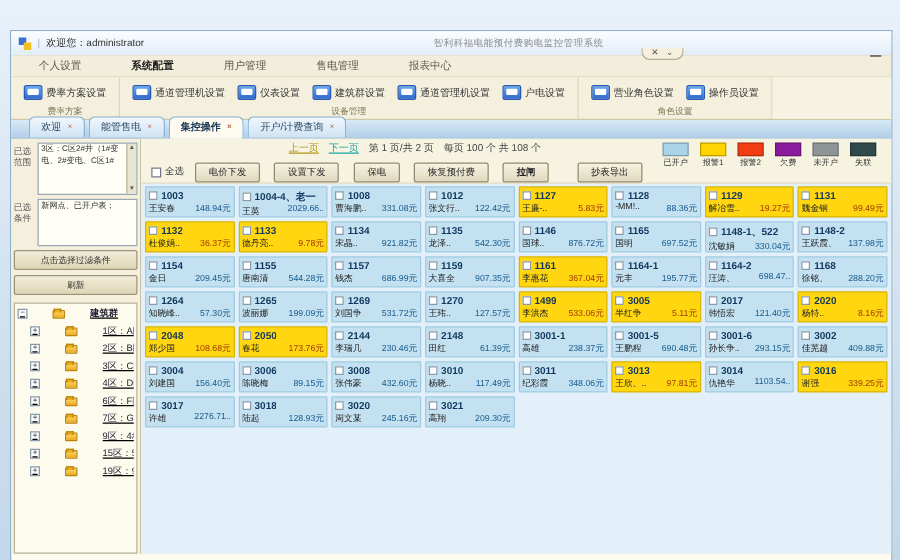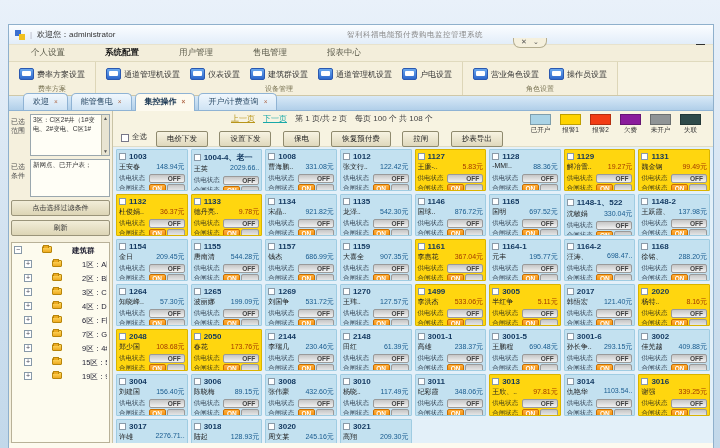--- a/index.html
+++ b/index.html
@@ -45,21 +45,21 @@
 
   
   .content { display:flex; height:332px; }
   .sidebar { width:104px; background:#f5f0dd; border-right:1px solid #c9c3a6; display:flex; flex-direction:column; padding:3px 2px 0; }
   .frow { display:flex; gap:2px; margin-bottom:3px; }
   .flabel { width:17px; font-size:7px; color:#555; line-height:1.25; padding-top:4px; }
   .lbox { flex:1; background:#fffef6; border:1px solid #9aa7ae; font-size:6.5px; color:#333; padding:1px 2px; overflow:hidden; position:relative; line-height:1.35; }
   .lbox .sb { position:absolute; right:0; top:0; bottom:0; width:8px; background:#e8e4d2; border-left:1px solid #b8b49c; display:flex; flex-direction:column; justify-content:space-between; align-items:center; font-size:5px; color:#555; }
   .sbtn { width:100%; background:linear-gradient(180deg,#f2edd8,#ddd5b5); border:1px solid #9a947a; border-radius:2px; font-size:7px; color:#333; padding:2px 0; text-align:center; cursor:pointer; margin-bottom:4px; font-family:inherit; }
   .treepanel { flex:1; background:#fdfbee; border:1px solid #b8b198; margin-top:2px; padding:3px 2px; overflow:hidden; }
-  .titem { display:flex; align-items:flex-start; gap:20px; margin-bottom:4px; cursor:pointer; white-space:nowrap; }
+  .titem { display:flex; align-items:center; gap:20px; margin-bottom:4px; cursor:pointer; white-space:nowrap;text-decoration:underline; }
   .texp { width:8px; height:8px; flex:none; border:1px solid #8899a8; background:#fff; font-size:7px; line-height:6px; text-align:center; color:#445; }
   .tfold { width:10px; height:7px; flex:none; background:linear-gradient(180deg,#ffd860,#eeaa20); border:1px solid #b8860b; border-radius:1px; position:relative; }
   .tfold::before { content:""; position:absolute; left:0; top:-2px; width:4px; height:2px; background:#eeaa20; border:1px solid #b8860b; border-bottom:none; }
   .tlabel { font-size:7.5px; color:#223; overflow:hidden; }
   .troot .tlabel { font-weight:bold; }
 
   .main { flex:1; display:flex; flex-direction:column; background:#e3f0f9; }
   .topbar { height:36px; background:#f7f3e1; border-bottom:1px solid #e0dcc6; position:relative; padding:2px 0 0 8px; }
   .pagline { font-size:8px; color:#444; margin-left:110px; display:flex; gap:8px; align-items:center; }
   .plink { text-decoration:underline; cursor:pointer; }
@@ -69,21 +69,21 @@
   .selall { display:flex; align-items:flex-end; gap:3px; font-size:7.5px; color:#333; }
   .cbox { width:8px; height:8px; background:#fff; border:1px solid #778; display:inline-block; cursor:pointer; }
   .tbtn { background:linear-gradient(180deg,#f7f3e2,#dfd8bc); border:1px solid #8f8a6e; border-radius:2px; font-size:7.5px; color:#222; padding:2px 10px; cursor:pointer; font-family:inherit; }
   .legend { position:absolute; right:12px; top:3px; display:flex; gap:9px; }
   .lg-item { display:flex; flex-direction:column; align-items:center; gap:1px; }
   .lg-sw { width:21px; height:11px; border:1px solid rgba(0,0,0,.25); }
   .lg-lb { font-size:6.5px; color:#333; white-space:nowrap; }
 
   
   .grid { flex:1; display:grid; grid-template-columns:repeat(8,1fr); gap:3px; padding:2px 3px; overflow:hidden; align-content:start; }
-  .card { height:42px; border-radius:1px; overflow:hidden; cursor:pointer; }
+  .card { height:25px; border-radius:1px; overflow:hidden; cursor:pointer; }
   .card.blue { background:#c3e1f0; border:1px solid #9fcce2; }
   .card.yellow { background:#ffd60f; border:1px solid #d9b400; }
   .c-head { display:flex; align-items:center; gap:3px; padding:2px 2px 0; }
   .cbx { width:7px; height:7px; background:#fff; border:1px solid #8a9aa8; flex:none; }
   .c-room { font-size:8px; font-weight:bold; color:#10365e; white-space:nowrap; overflow:hidden; }
   .c-name { display:flex; justify-content:space-between; padding:0 2px; font-size:7px; margin-top:1px; }
   .c-name .nm { color:#222; max-width:33px; white-space:nowrap; overflow:hidden; }
   .c-name .bal { white-space:nowrap; }
   .blue .bal { color:#175a8e; }
   .yellow .bal { color:#a33a00; }
@@ -312,21 +312,21 @@
             
           
               <button class="tbtn" style="margin-right:7px;">电价下发</button>
             
               <button class="tbtn" style="margin-right:7px;">设置下发</button>
             
               <button class="tbtn" style="margin-right:7px;">保电</button>
             
               <button class="tbtn" style="margin-right:7px;">恢复预付费</button>
             
-              <button class="tbtn" style="margin-right:7px;">拉闸</button>
+              <button class="tbtn" style="margin-right:18px;font-weight:bold;">拉闸</button>
             
               <button class="tbtn" style="margin-right:7px;">抄表导出</button>
             </span>
         </div>
         <div class="legend">
 
             <div class="lg-item">
               <span class="lg-sw" style="background: rgb(169, 211, 230);"></span>
               <span class="lg-lb">已开户</span>
             </div>

